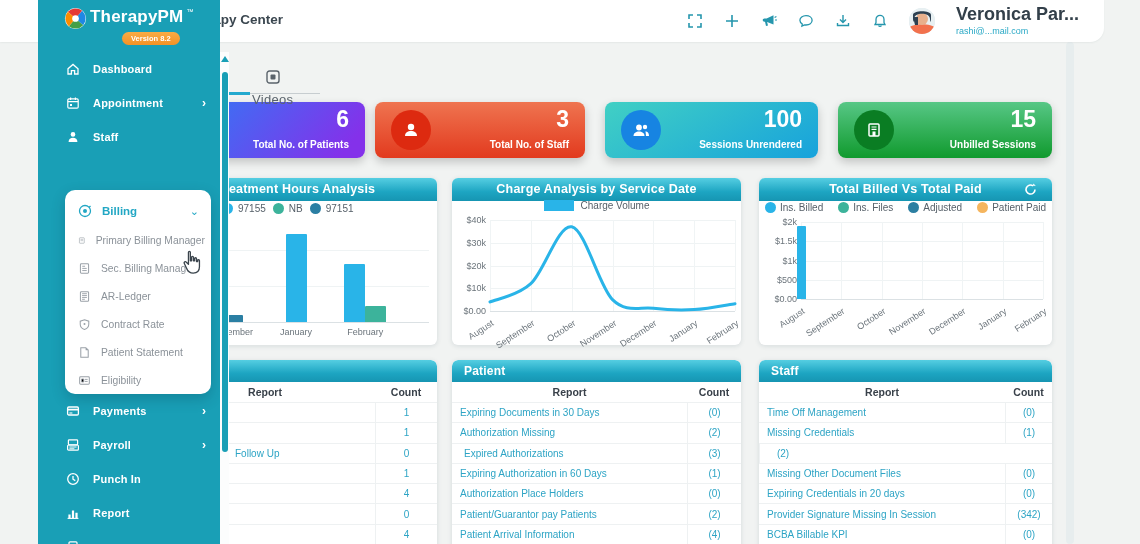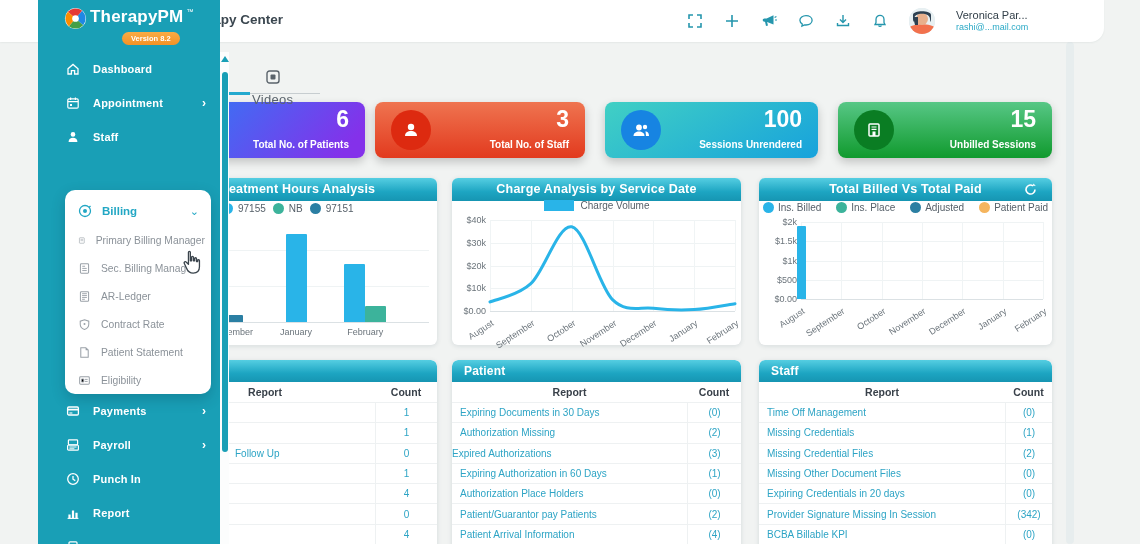--- a/index.html
+++ b/index.html
@@ -8,21 +8,21 @@
   .page { position:relative; width:1140px; height:544px; overflow:hidden; }
 
   
   .app-header { position:absolute; left:0; top:0; width:1104px; height:42px; background:#ffffff;
     border-radius:0 0 14px 0; box-shadow:0 1px 2px rgba(40,60,70,.06); z-index:6; }
   .header-title { position:absolute; left:184px; top:12px; font-size:13.5px; font-weight:bold; color:#3b4750; }
   .header-actions { position:absolute; right:44px; top:0; height:42px; display:flex; align-items:center; gap:21px; }
   .hicon { width:16px; height:16px; display:block; cursor:pointer; }
   .avatar { width:26px; height:26px; border-radius:50%; overflow:hidden; background:#dce9ee; flex:0 0 auto; }
   .user-info { line-height:1.1; width:104px; }
-  .user-name { font-size:11px; font-weight:normal; color:#33404a; white-space:nowrap; }
+  .user-name { font-size:18px; font-weight:bold; color:#33404a; white-space:nowrap; }
   .user-email { font-size:9px; color:#2aa9c6; margin-top:2px; }
 
   
   .tab-videos { position:absolute; left:252px; top:70px; display:flex; align-items:center; gap:8px; z-index:3; cursor:pointer;flex-direction:column; }
   .tab-videos span { font-size:13px; color:#5a636b; letter-spacing:.3px; }
   .tab-underline-active { position:absolute; left:222px; top:92px; width:28px; height:3px; background:#23a9cf; z-index:3; }
   .tab-underline { position:absolute; left:250px; top:93px; width:70px; height:1px; background:#c7cdd0; z-index:3; }
 
   
   .stat-card { position:absolute; top:102px; height:56px; border-radius:8px; box-shadow:0 4px 10px rgba(0,0,0,.20); z-index:2; cursor:pointer; }
@@ -274,21 +274,21 @@
       <path d="M10 1.5l.3 2.6 2.5-.6z" fill="#fff"></path>
     </svg>
     <div id="chart3" style="position:absolute;inset:0;">
         <div class="legend-row" style="left: 0px; right: 0px; top: 24px; justify-content: center; gap: 15px;">
           <span style="display: flex; align-items: center; gap: 4px;">
             <span class="legend-dot" style="background: rgb(41, 180, 232);"></span>
             <span>Ins. Billed</span>
           </span>
           <span style="display: flex; align-items: center; gap: 4px;">
             <span class="legend-dot" style="background: rgb(60, 179, 155);"></span>
-            <span>Ins. Place</span>
+            <span>Ins. Files</span>
           </span>
           <span style="display: flex; align-items: center; gap: 4px;">
             <span class="legend-dot" style="background: rgb(44, 127, 162);"></span>
             <span>Adjusted</span>
           </span>
           <span style="display: flex; align-items: center; gap: 4px;">
             <span class="legend-dot" style="background: rgb(245, 181, 94);"></span>
             <span>Patient Paid</span>
           </span>
         </div>
@@ -366,21 +366,21 @@
     <div id="tbody2">
         <div class="trow">
           <span class="tlabel" style="width: 235px; padding-left: 8px;">Expiring Documents in 30 Days</span>
           <span class="tcount" style="width: 54px;">(0)</span>
         </div>
         <div class="trow">
           <span class="tlabel" style="width: 235px; padding-left: 8px;">Authorization Missing</span>
           <span class="tcount" style="width: 54px;">(2)</span>
         </div>
         <div class="trow">
-          <span class="tlabel" style="width: 235px; padding-left: 0;">Expired Authorizations</span>
+          <span class="tlabel" style="width: 235px; padding-left: 12px;">Expired Authorizations</span>
           <span class="tcount" style="width: 54px;">(3)</span>
         </div>
         <div class="trow">
           <span class="tlabel" style="width: 235px; padding-left: 8px;">Expiring Authorization in 60 Days</span>
           <span class="tcount" style="width: 54px;">(1)</span>
         </div>
         <div class="trow">
           <span class="tlabel" style="width: 235px; padding-left: 8px;">Authorization Place Holders</span>
           <span class="tcount" style="width: 54px;">(0)</span>
         </div>
@@ -403,21 +403,20 @@
     <div id="tbody3">
         <div class="trow">
           <span class="tlabel" style="width: 246px; padding-left: 8px;">Time Off Management</span>
           <span class="tcount" style="width: 47px;">(0)</span>
         </div>
         <div class="trow">
           <span class="tlabel" style="width: 246px; padding-left: 8px;">Missing Credentials</span>
           <span class="tcount" style="width: 47px;">(1)</span>
         </div>
         <div class="trow">
-          <span class="tlabel" style="width: 246px; padding-left: 8px;">Missing Credential Files</span>
           <span class="tcount" style="width: 47px;">(2)</span>
         </div>
         <div class="trow">
           <span class="tlabel" style="width: 246px; padding-left: 8px;">Missing Other Document Files</span>
           <span class="tcount" style="width: 47px;">(0)</span>
         </div>
         <div class="trow">
           <span class="tlabel" style="width: 246px; padding-left: 8px;">Expiring Credentials in 20 days</span>
           <span class="tcount" style="width: 47px;">(0)</span>
         </div>

